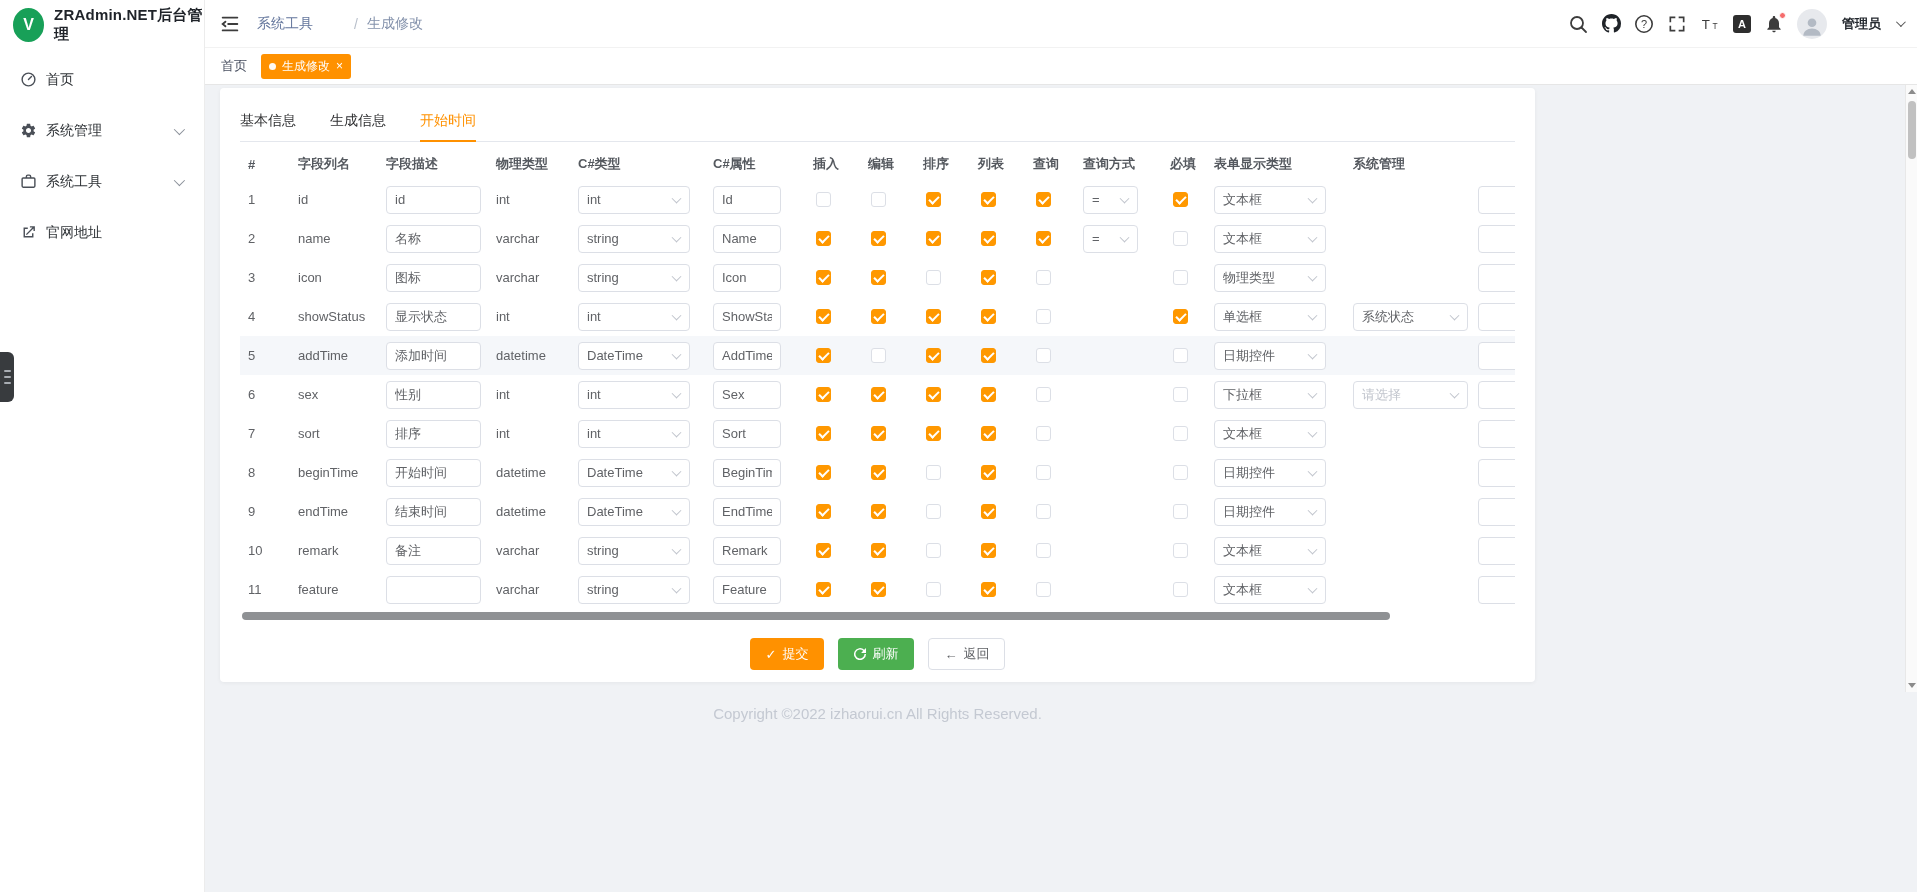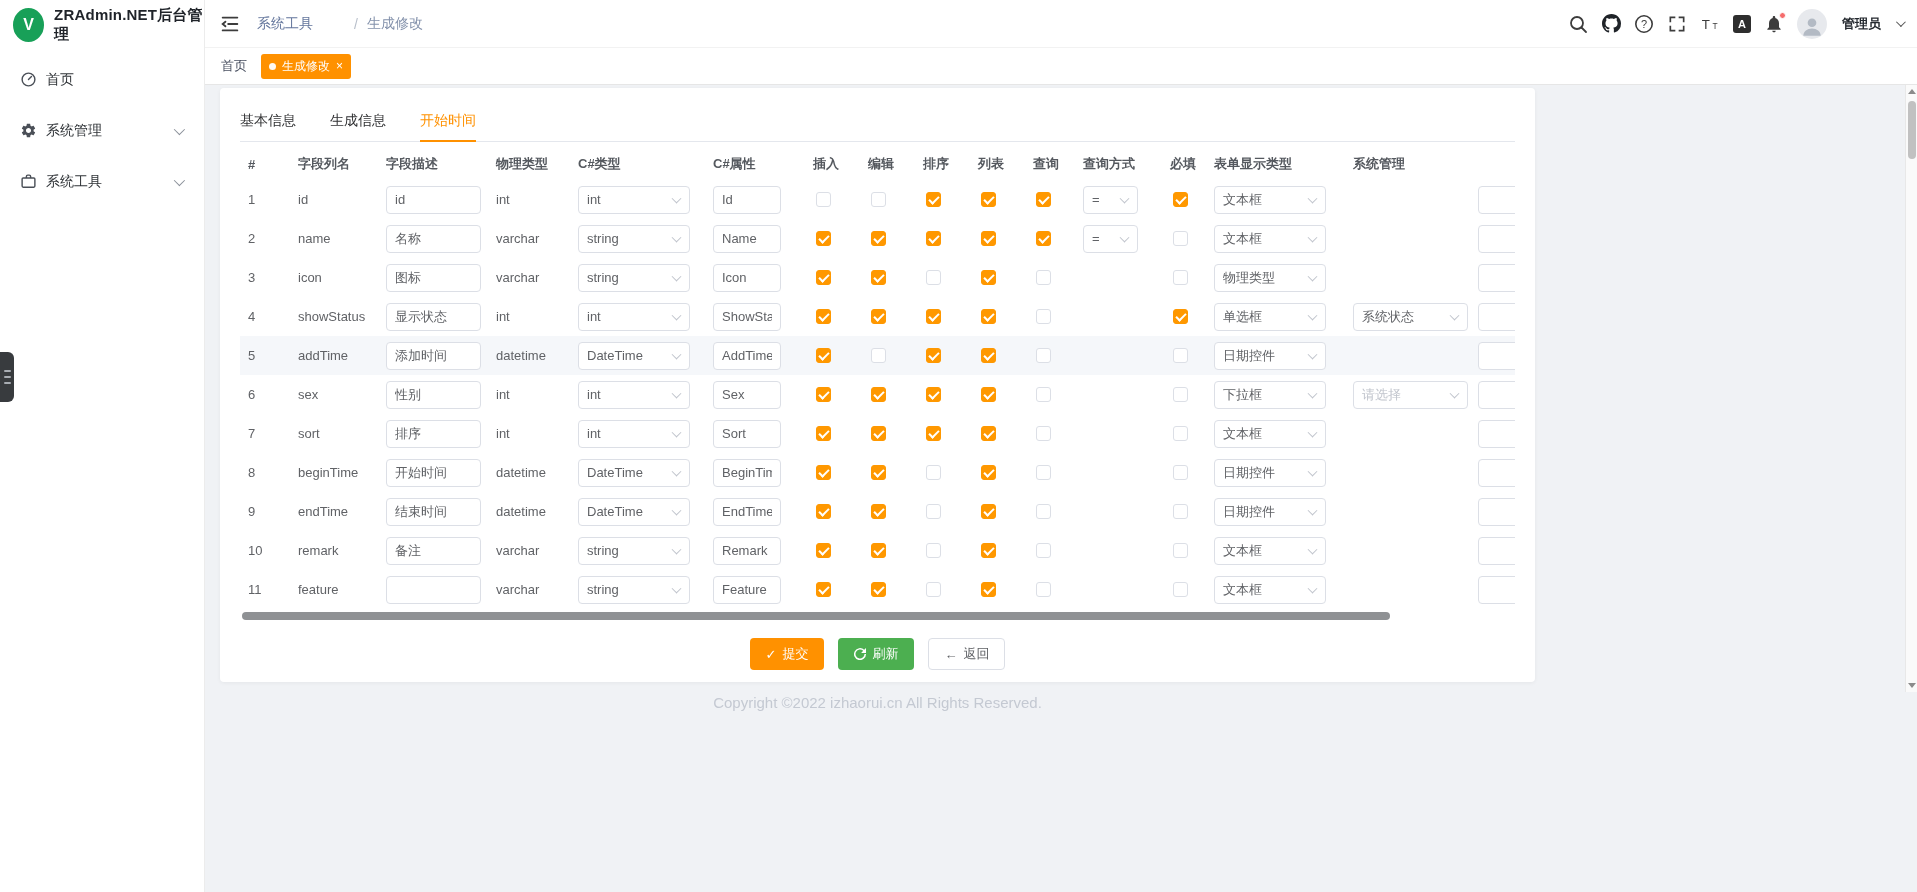--- a/index.html
+++ b/index.html
@@ -94,21 +94,21 @@
     border-radius:4px; cursor:pointer; }
 
   
   .btn-row { display:flex; justify-content:center; gap:14px; margin-top:18px; }
   .btn { height:32px; border-radius:4px; font-size:13px; display:inline-flex; align-items:center;
     gap:6px; padding:0 15px; cursor:pointer; border:1px solid transparent; font-family:inherit; }
   .btn-orange { background:#ff9100; color:#fff; }
   .btn-green { background:#4caf50; color:#fff; }
   .btn-plain { background:#fff; color:#606266; border-color:#dcdfe6; }
   .btn .bicon { display:inline-flex; }
-  .copyright { text-align:center; width:1315px; margin-top:12px; color:#c4c9d2; font-size:15px; }
+  .copyright { text-align:center; width:1315px; margin-top:23px; color:#c4c9d2; font-size:15px; }
 
   
   .drawer-handle { position:fixed; left:0; top:352px; width:14px; height:50px; background:#383b3e;
     border-radius:0 6px 6px 0; z-index:9; cursor:pointer; display:flex; flex-direction:column;
     align-items:center; justify-content:center; gap:4px; }
   .drawer-handle i { display:block; width:7px; height:2px; background:#a8adb3; border-radius:1px; }
 
   .v-scrollbar { position:fixed; right:0; top:85px; width:12px; height:607px; background:#fafafa;
     border-left:1px solid #e8e8e8; z-index:8; }
   .v-scrollbar .arr { position:absolute; left:0; width:12px; height:13px; display:flex;
@@ -150,20 +150,28 @@
     </div>
     <div class="menu-item">
       <span class="mi-icon">
         <svg viewBox="0 0 24 24" fill="none" stroke="#4a4f57" stroke-width="2">
             <rect x="3" y="7" width="18" height="13" rx="1.5"></rect>
             <path d="M9 7V5a2 2 0 0 1 2-2h2a2 2 0 0 1 2 2v2"></path>
           </svg>
       </span>
       <span class="mi-label">系统工具</span>
       <span class="mi-caret"></span>
+    </div>
+    <div class="menu-item">
+      <span class="mi-icon">
+        <svg viewBox="0 0 24 24" fill="#4a4f57">
+            <path d="M14 3h7v7h-2V6.4l-9.3 9.3-1.4-1.4L17.6 5H14V3zM5 5h6v2H7v10h10v-4h2v6H5V5z"></path>
+          </svg>
+      </span>
+      <span class="mi-label">官网地址</span>
     </div>
   </nav>
 </aside>
 
 <div class="drawer-handle">
     <i></i>
     <i></i>
     <i></i>
   </div>
 

